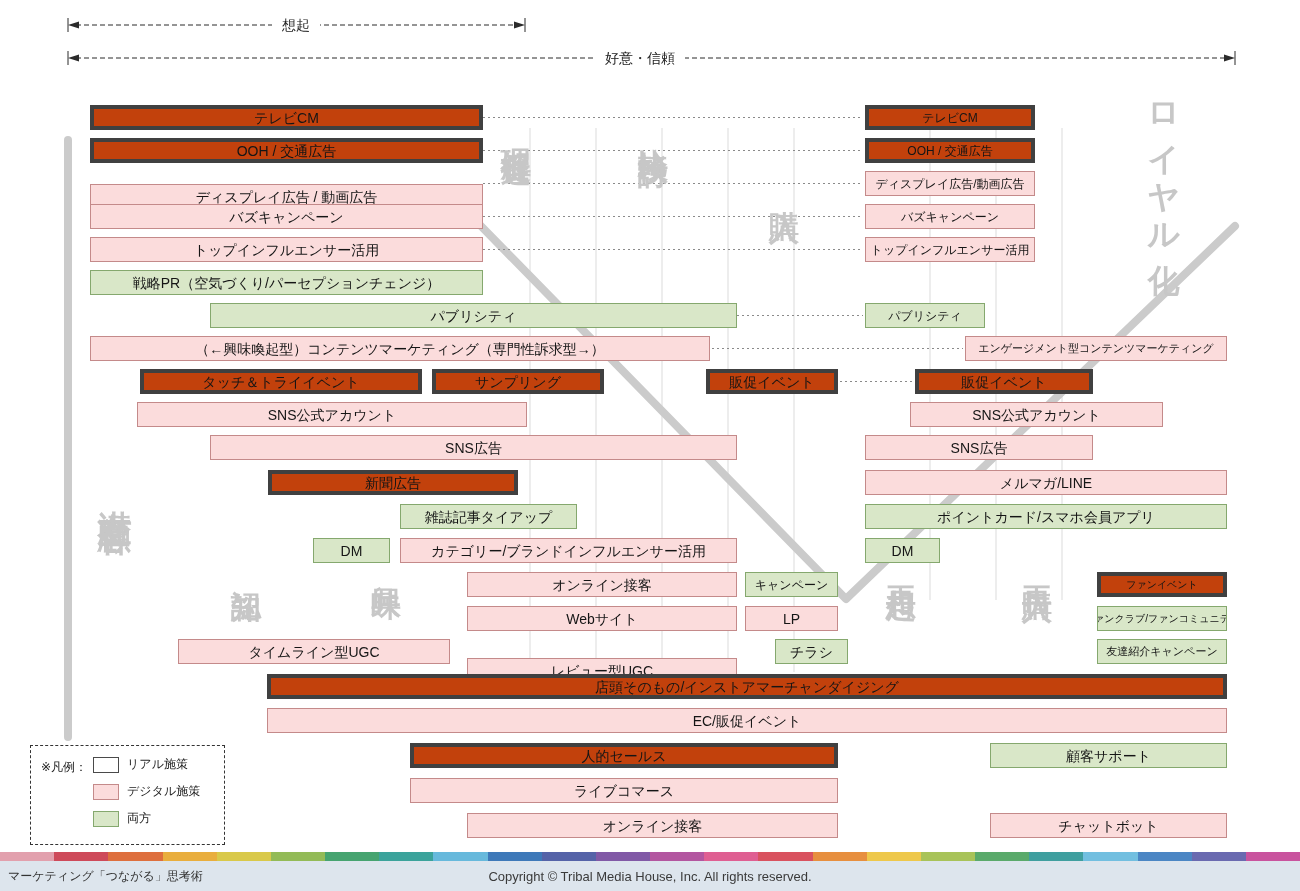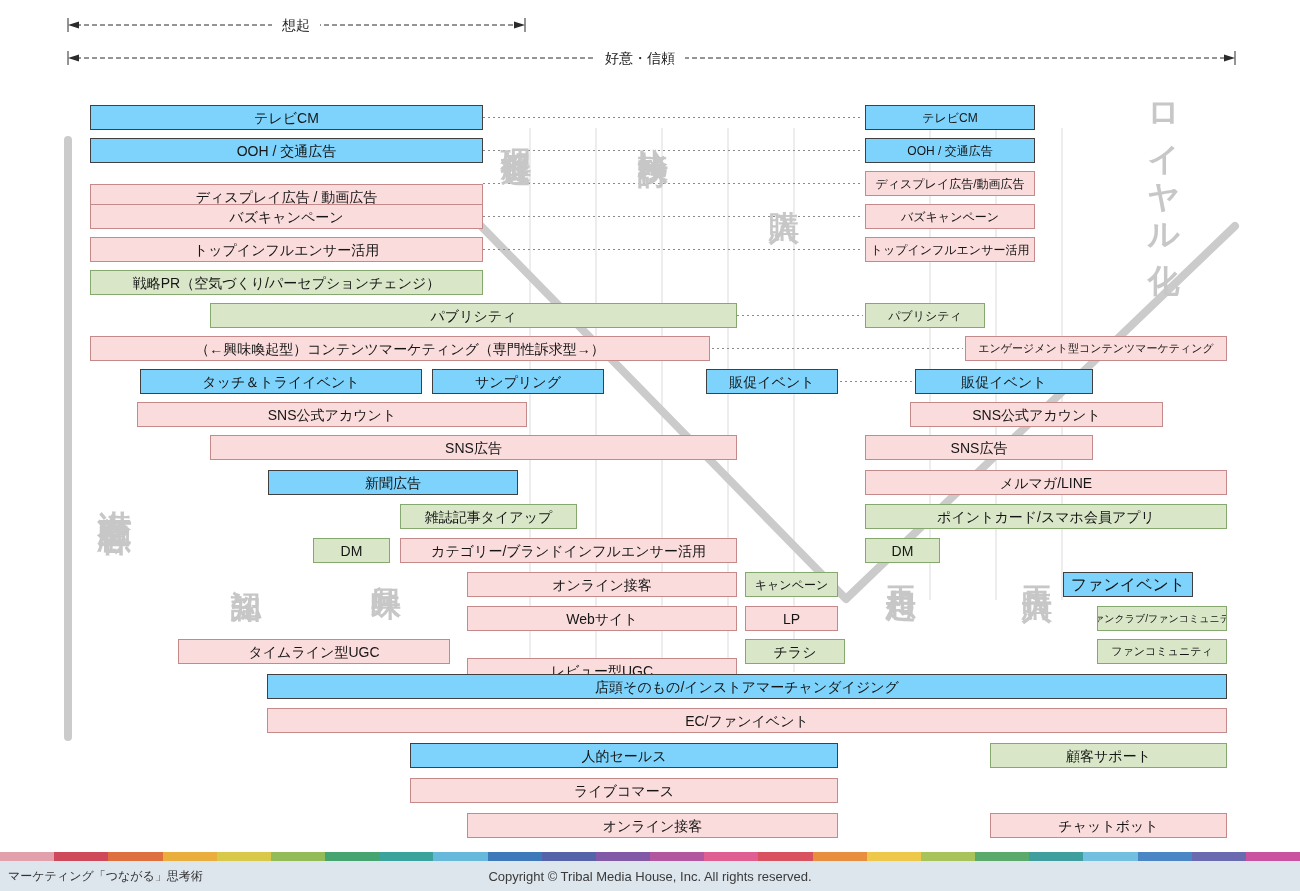--- a/index.html
+++ b/index.html
@@ -15,21 +15,21 @@
   }
   .arrow-label{
     position:absolute;z-index:2;transform:translateX(-50%);
     background:#ffffff;padding:0 10px;font-size:14px;color:#222;line-height:18px;
   }
   .box{
     position:absolute;z-index:3;height:25px;box-sizing:border-box;
     display:flex;align-items:center;justify-content:center;
     font-size:14px;color:#151515;white-space:nowrap;overflow:hidden;line-height:1;
   }
-  .box.real{background:#7dd3fc;border:1px solid #404040;}
+  .box.real{background:#c2410c;border:4px solid #404040;}
   .box.digital{background:#fbdcdc;border:1px solid #c48a8a;}
   .box.both{background:#d9e7c8;border:1px solid #85a86e;}
   .legend{
     position:absolute;left:30px;top:745px;width:195px;height:100px;z-index:4;
     border:1px dashed #333;box-sizing:border-box;background:#fff;
     display:flex;padding:10px 6px 8px 10px;gap:4px;
   }
   .legend-title{font-size:12px;color:#222;padding-top:3px;white-space:nowrap;}
   .legend-items{display:flex;flex-direction:column;gap:10px;margin-left:2px;}
   .legend-row{display:flex;align-items:center;gap:8px;font-size:12px;color:#222;}
@@ -128,46 +128,63 @@
       <div class="box real" style="left: 268px; top: 470px; width: 250px;">新聞広告</div>
       <div class="box both" style="left: 400px; top: 504px; width: 177px;">雑誌記事タイアップ</div>
       <div class="box both" style="left: 313px; top: 538px; width: 77px;">DM</div>
       <div class="box digital" style="left: 400px; top: 538px; width: 337px;">カテゴリー/ブランドインフルエンサー活用</div>
       <div class="box digital" style="left: 467px; top: 572px; width: 270px;">オンライン接客</div>
       <div class="box both" style="left: 745px; top: 572px; width: 93px; font-size: 12px;">キャンペーン</div>
       <div class="box digital" style="left: 467px; top: 606px; width: 270px;">Webサイト</div>
       <div class="box digital" style="left: 745px; top: 606px; width: 93px;">LP</div>
       <div class="box digital" style="left: 178px; top: 639px; width: 272px;">タイムライン型UGC</div>
       <div class="box digital" style="left: 467px; top: 658px; width: 270px;">レビュー型UGC</div>
-      <div class="box both" style="left: 745px; top: 639px; width: 100px;">チラシ</div>
+      <div class="box both" style="left: 775px; top: 639px; width: 73px;">チラシ</div>
       <div class="box real" style="left: 267px; top: 674px; width: 960px;">店頭そのもの/インストアマーチャンダイジング</div>
-      <div class="box digital" style="left: 267px; top: 708px; width: 960px;">EC/ファンイベント</div>
+      <div class="box digital" style="left: 267px; top: 708px; width: 960px;">EC/販促イベント</div>
       <div class="box real" style="left: 410px; top: 743px; width: 428px;">人的セールス</div>
       <div class="box digital" style="left: 410px; top: 778px; width: 428px;">ライブコマース</div>
       <div class="box digital" style="left: 467px; top: 813px; width: 371px;">オンライン接客</div>
       <div class="box real" style="left: 865px; top: 105px; width: 170px; font-size: 12px;">テレビCM</div>
       <div class="box real" style="left: 865px; top: 138px; width: 170px; font-size: 12px;">OOH / 交通広告</div>
       <div class="box digital" style="left: 865px; top: 171px; width: 170px; font-size: 12px;">ディスプレイ広告/動画広告</div>
       <div class="box digital" style="left: 865px; top: 204px; width: 170px; font-size: 12px;">バズキャンペーン</div>
       <div class="box digital" style="left: 865px; top: 237px; width: 170px; font-size: 12px;">トップインフルエンサー活用</div>
       <div class="box both" style="left: 865px; top: 303px; width: 120px; font-size: 12px;">パブリシティ</div>
       <div class="box digital" style="left: 965px; top: 336px; width: 262px; font-size: 11px;">エンゲージメント型コンテンツマーケティング</div>
       <div class="box real" style="left: 915px; top: 369px; width: 178px;">販促イベント</div>
       <div class="box digital" style="left: 910px; top: 402px; width: 253px;">SNS公式アカウント</div>
       <div class="box digital" style="left: 865px; top: 435px; width: 228px;">SNS広告</div>
       <div class="box digital" style="left: 865px; top: 470px; width: 362px;">メルマガ/LINE</div>
       <div class="box both" style="left: 865px; top: 504px; width: 362px;">ポイントカード/スマホ会員アプリ</div>
       <div class="box both" style="left: 865px; top: 538px; width: 75px;">DM</div>
-      <div class="box real" style="left: 1063px; top: 572px; width: 130px; font-size: 16px;">ファンイベント</div>
+      <div class="box real" style="left: 1097px; top: 572px; width: 130px; font-size: 10px;">ファンイベント</div>
       <div class="box both" style="left: 1097px; top: 606px; width: 130px; font-size: 10px;">ファンクラブ/ファンコミュニティ</div>
-      <div class="box both" style="left: 1097px; top: 639px; width: 130px; font-size: 11px;">ファンコミュニティ</div>
+      <div class="box both" style="left: 1097px; top: 639px; width: 130px; font-size: 11px;">友達紹介キャンペーン</div>
       <div class="box both" style="left: 990px; top: 743px; width: 237px;">顧客サポート</div>
       <div class="box digital" style="left: 990px; top: 813px; width: 237px;">チャットボット</div>
     </div>
 
+  <div class="legend">
+    <span class="legend-title">※凡例：</span>
+    <div class="legend-items" id="legend-items">
+        <div class="legend-row">
+          <span class="swatch real"></span>
+          <span>リアル施策</span>
+        </div>
+        <div class="legend-row">
+          <span class="swatch digital"></span>
+          <span>デジタル施策</span>
+        </div>
+        <div class="legend-row">
+          <span class="swatch both"></span>
+          <span>両方</span>
+        </div>
+      </div>
+  </div>
 
   <div class="footer-stripe" id="footer-stripe">
       <div class="stripe-seg" style="background: rgb(226, 160, 173);"></div>
       <div class="stripe-seg" style="background: rgb(206, 74, 90);"></div>
       <div class="stripe-seg" style="background: rgb(222, 111, 62);"></div>
       <div class="stripe-seg" style="background: rgb(233, 174, 62);"></div>
       <div class="stripe-seg" style="background: rgb(217, 201, 74);"></div>
       <div class="stripe-seg" style="background: rgb(147, 187, 87);"></div>
       <div class="stripe-seg" style="background: rgb(70, 164, 112);"></div>
       <div class="stripe-seg" style="background: rgb(59, 163, 155);"></div>

